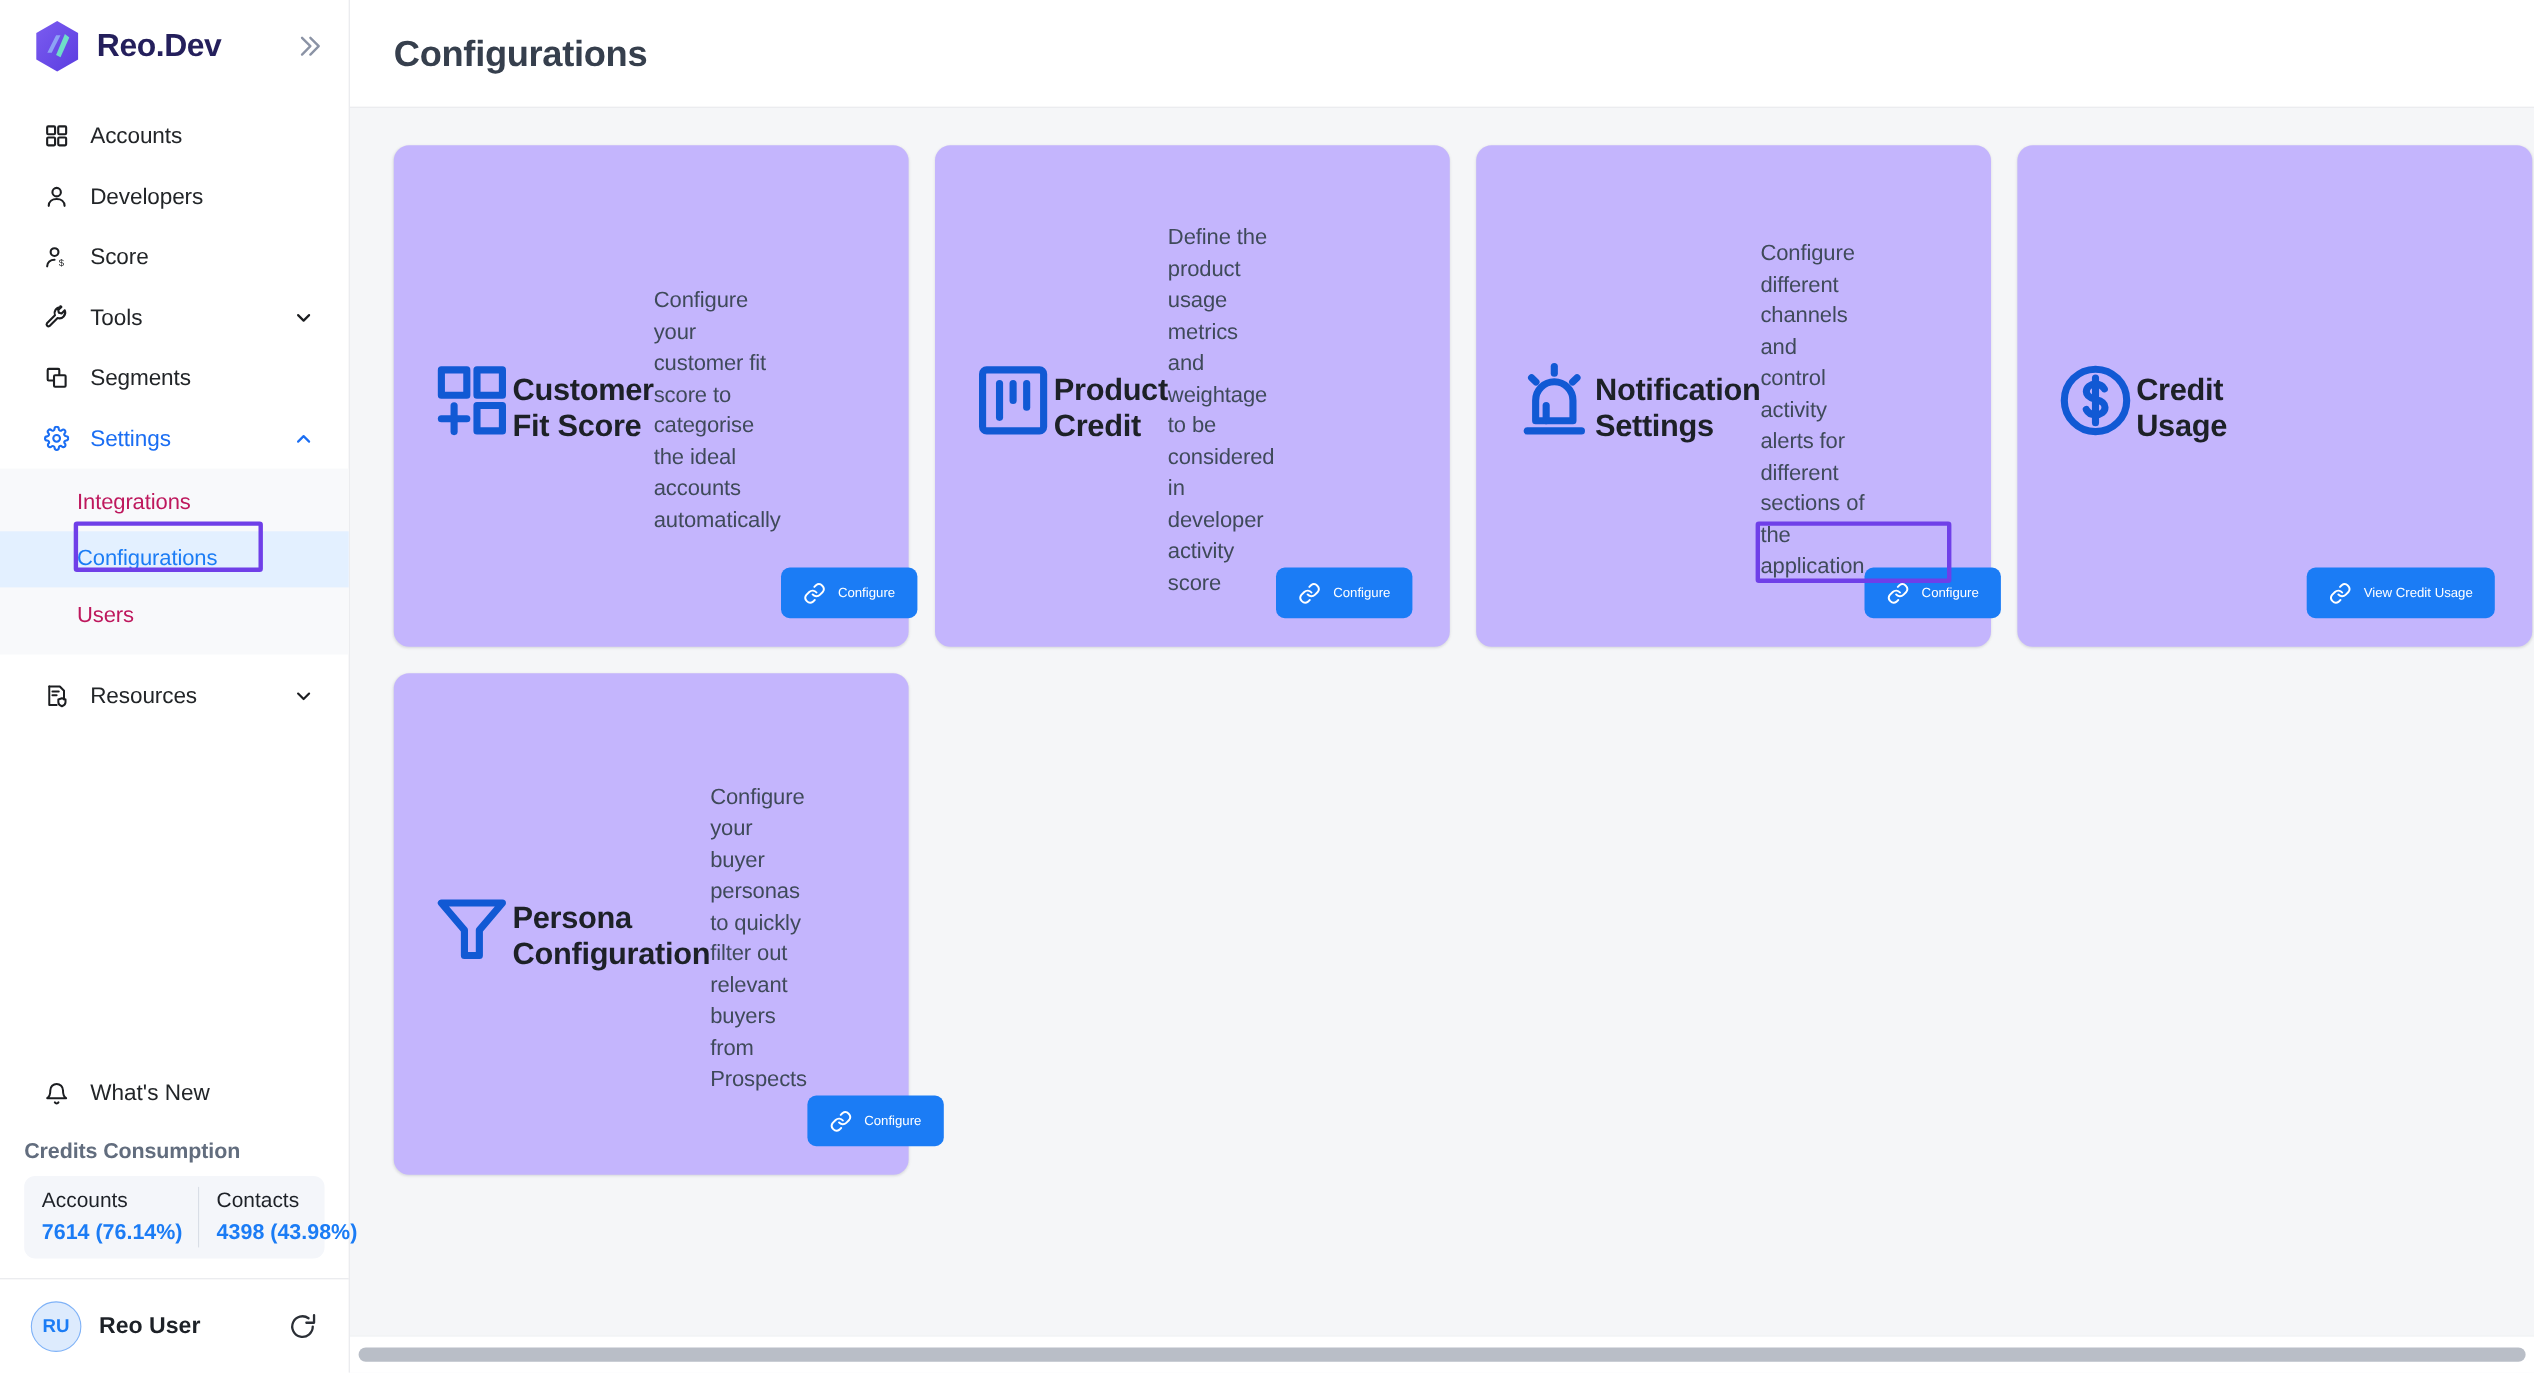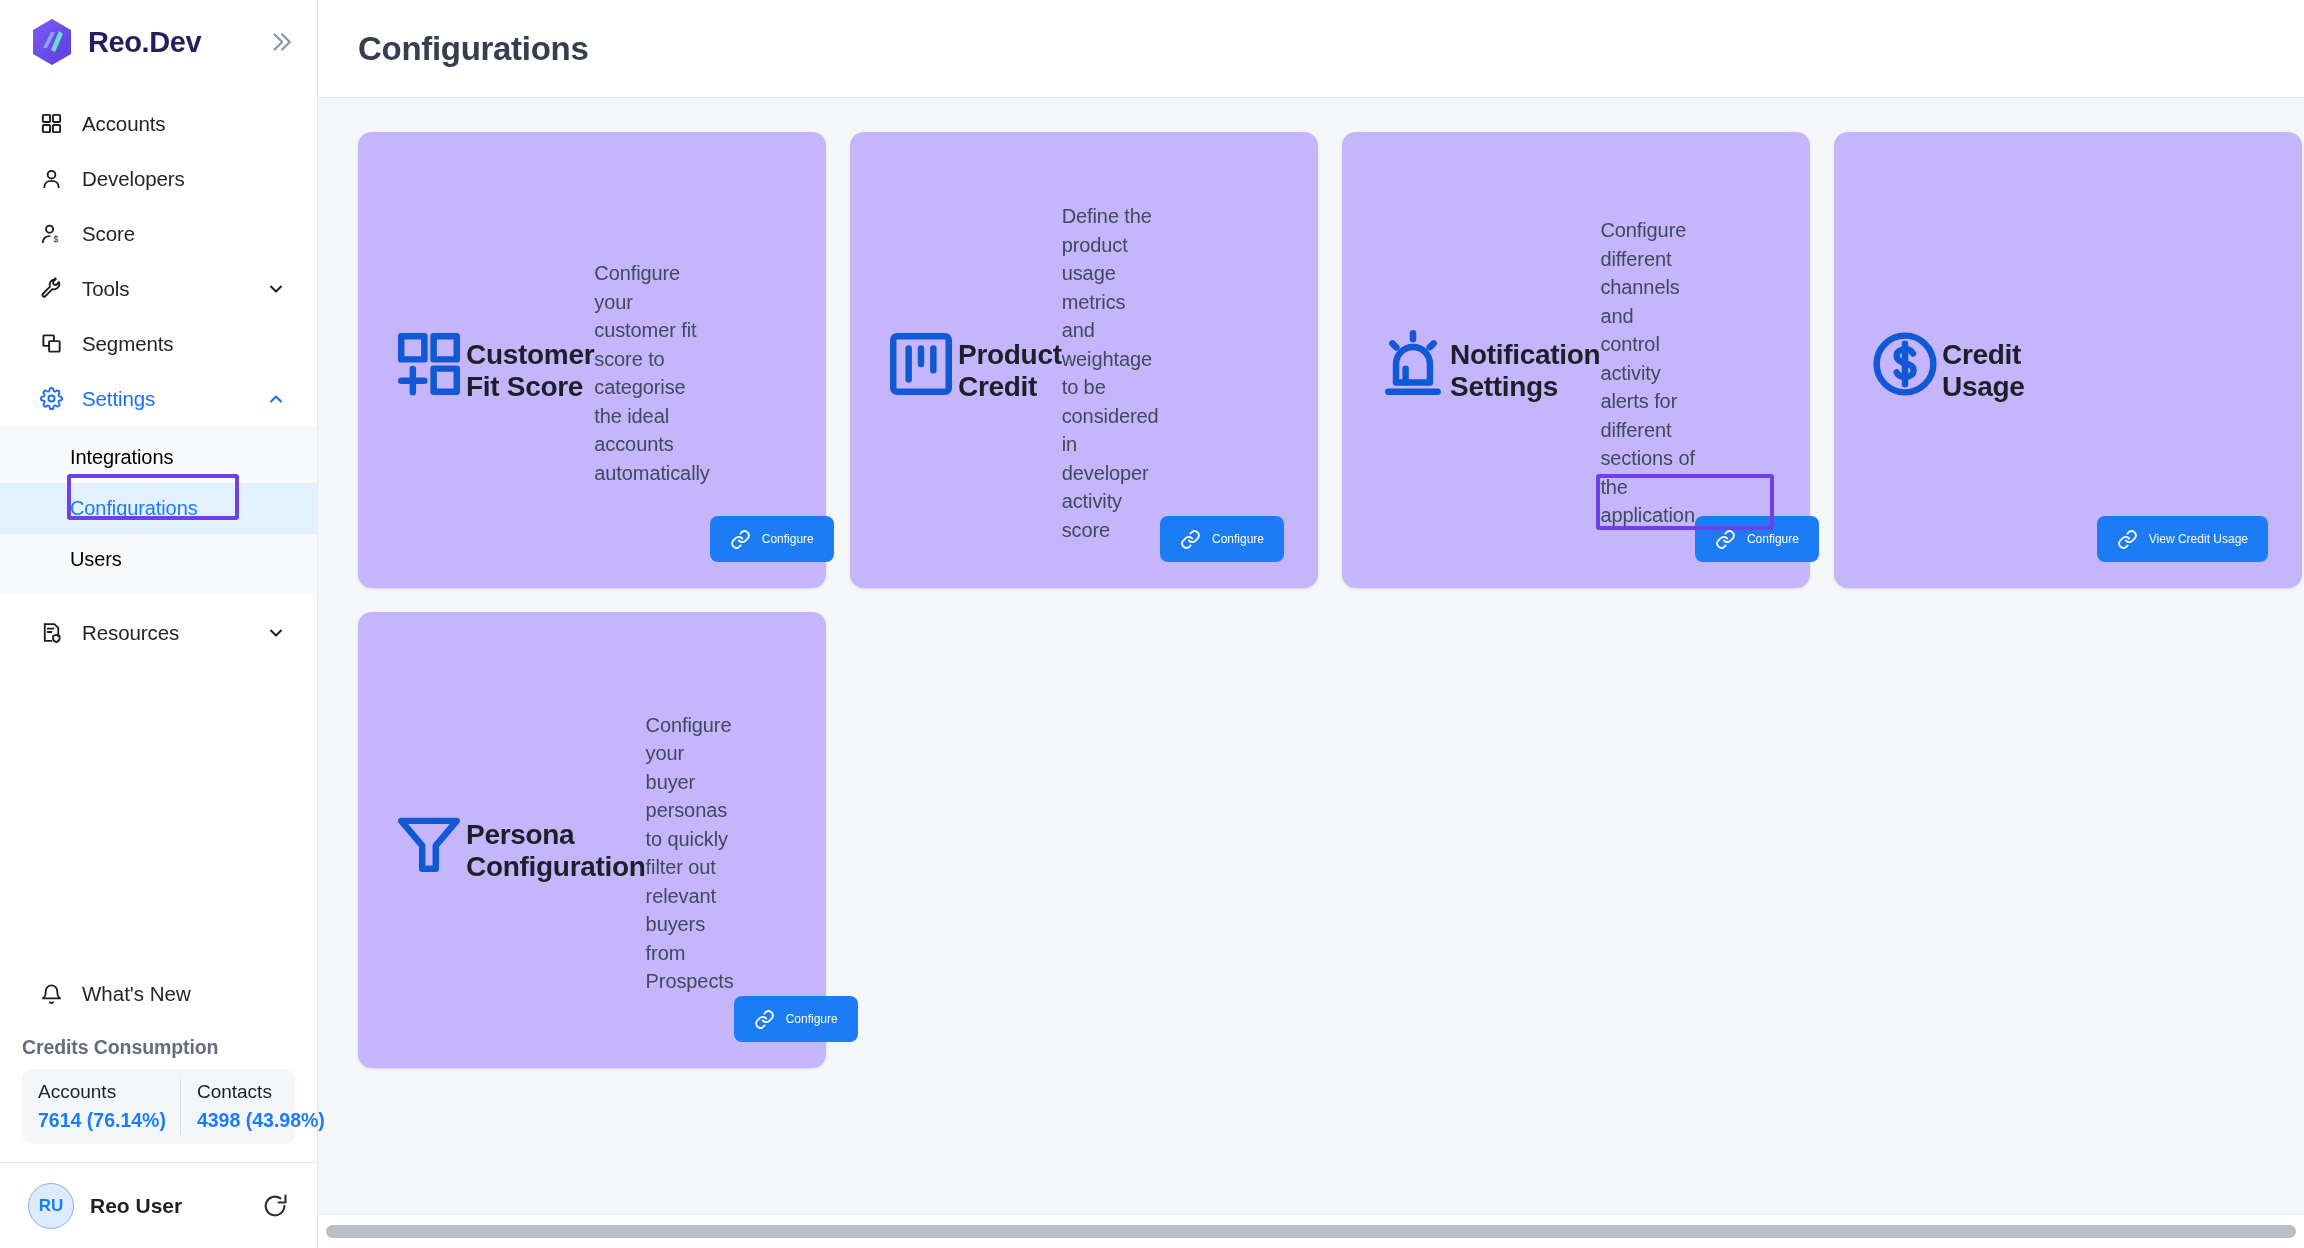--- a/index.html
+++ b/index.html
@@ -91,21 +91,21 @@
   .sub-item {
     height: 51px;
     display: flex;
     align-items: center;
     padding-left: 70px;
     cursor: pointer;
     position: relative;
   }
   .sub-item .sub-label {
     font-size: 20px;
-    color: #000000;
+    color: #be185d;
     letter-spacing: -0.1px;
   }
   .sub-item.selected { background: #e3f0ff; }
   .sub-item.selected .sub-label { color: #1b7cf5; }
 
   
   .annot-box {
     position: absolute;
     border: 4px solid #6f3fe8;
     border-radius: 3px;

